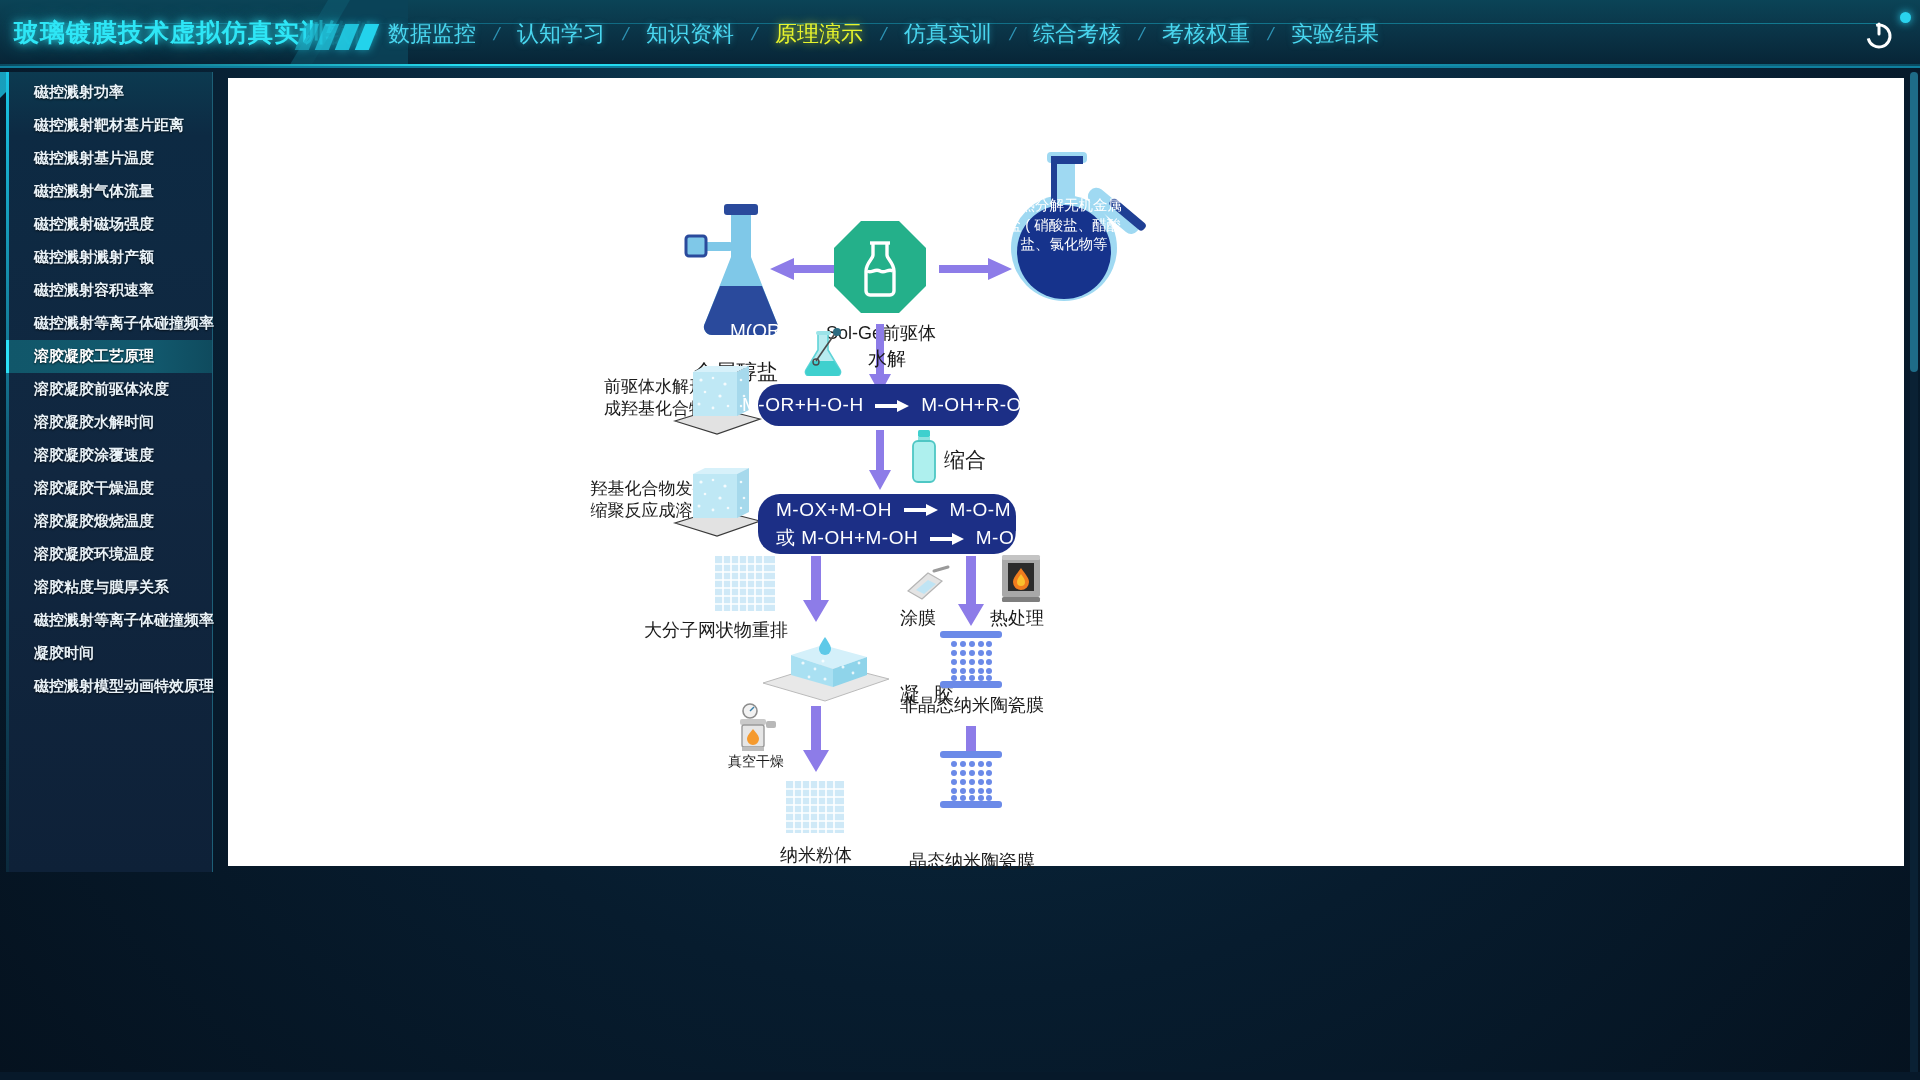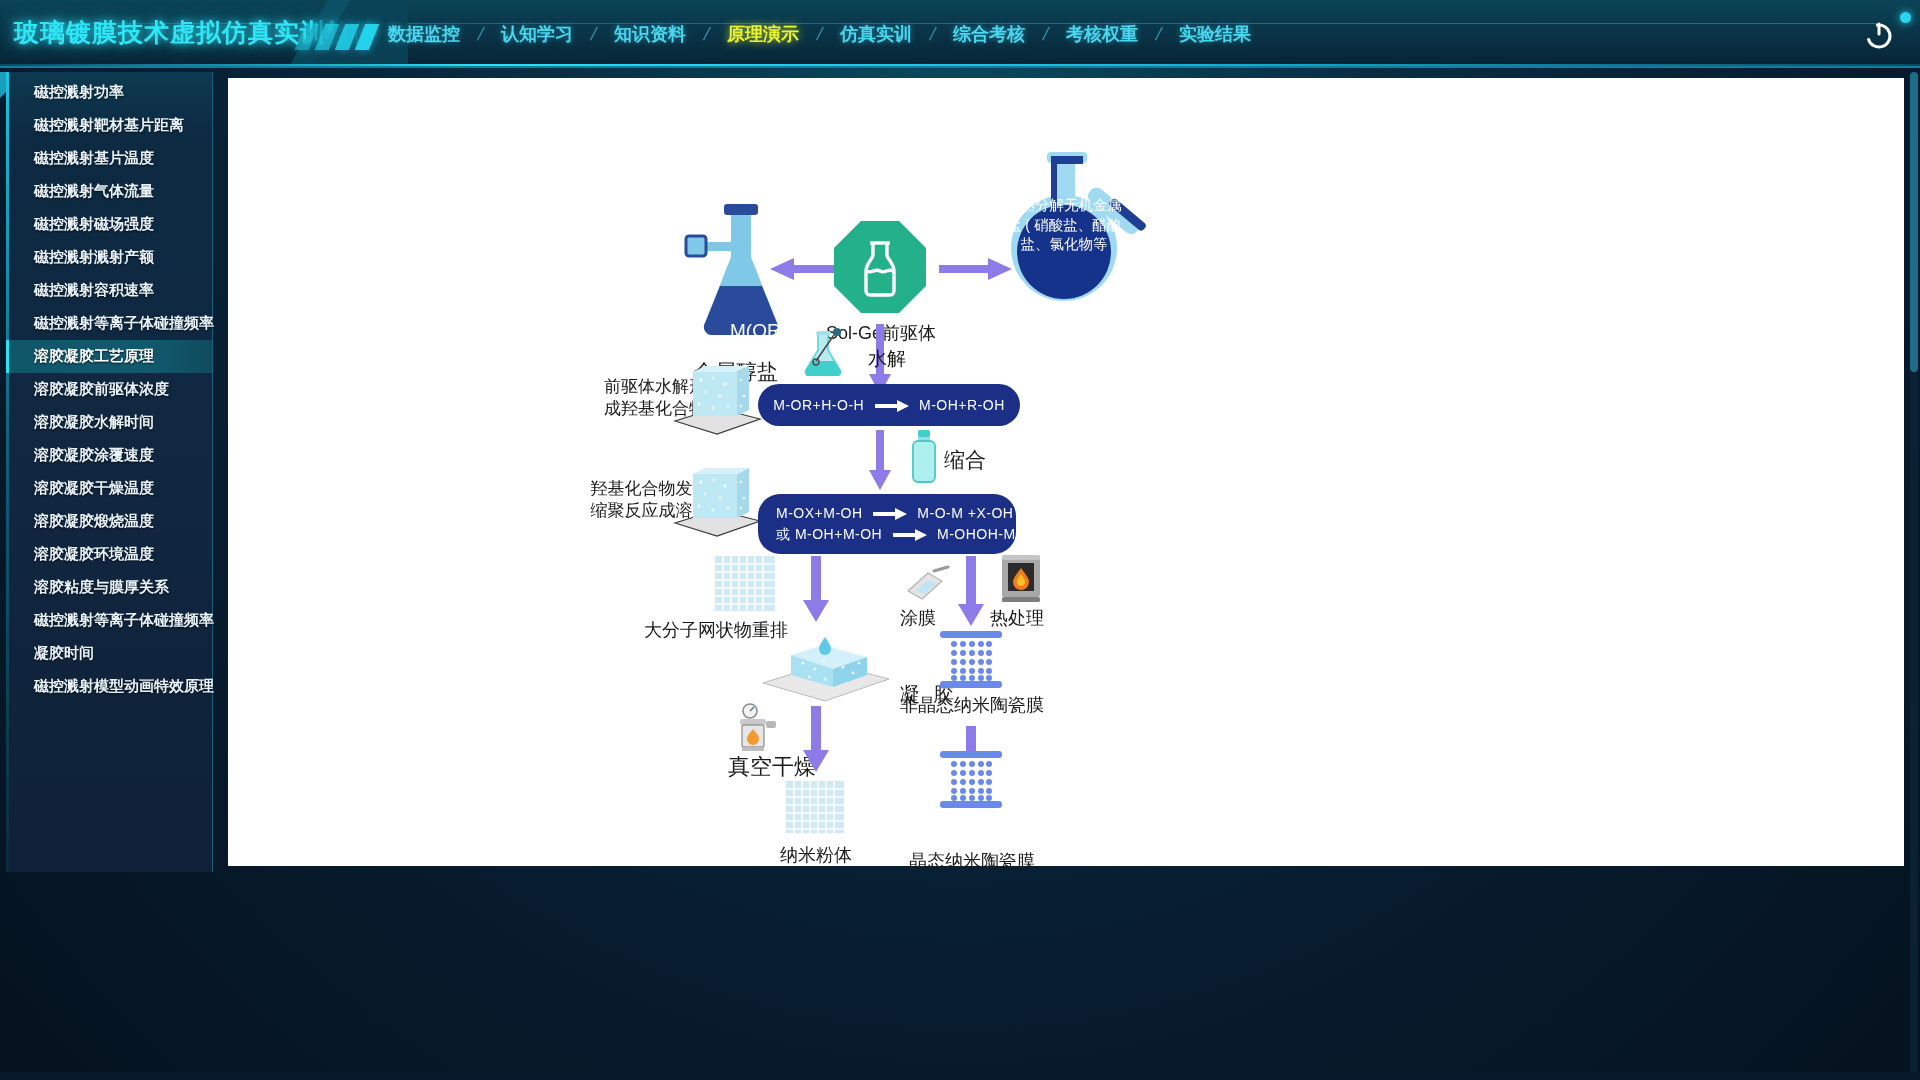--- a/index.html
+++ b/index.html
@@ -51,21 +51,21 @@
   .slash-group i:nth-child(1) { opacity: .55; }
   .slash-group i:nth-child(2) { opacity: .72; }
   .slash-group i:nth-child(3) { opacity: .88; }
   .slash-group i:nth-child(4) { opacity: 1; }
 
   .nav {
     position: absolute; left: 380px; top: 0; height: 68px;
     display: flex; align-items: center;
   }
   .nav-item {
-    font-size: 18px; font-weight: bold;
+    font-size: 22px; font-weight: normal;
     color: #49d6ef;
     padding: 4px 8px;
     cursor: pointer;
     white-space: nowrap;
     text-shadow: 0 0 6px rgba(60,200,230,.55);
   }
   .nav-item.active {
     color: #e8f52c;
     text-shadow: 0 0 8px rgba(232,245,44,.8);
   }
@@ -136,21 +136,21 @@
   .lbl { position: absolute; font-size: 17px; color: #1b1b1b; white-space: nowrap; line-height: 1.35; }
   .lbl-c { text-align: center; }
 
   .eqbox {
     position: absolute;
     background: #1c2f86;
     border-radius: 22px;
     color: #ffffff;
     display: flex; flex-direction: column;
     align-items: center; justify-content: center;
-    font-size: 14px; letter-spacing: .5px;
+    font-size: 19px; letter-spacing: .5px;
     padding: 6px 18px;
   }
   .eqbox .row { white-space: nowrap; line-height: 1.5; }
   .rxarrow { display:inline-block; vertical-align: middle; margin: 0 6px; }
 
   .arrow-v, .arrow-h { position: absolute; }
 
   .flaskbtm-text {
     position: absolute;
     color: #ffffff; font-size: 14.5px; line-height: 1.35;
@@ -483,21 +483,21 @@
 
       <svg style="position:absolute; left:506px; top:625px;" width="46" height="50" viewBox="0 0 46 50">
         <circle cx="16" cy="8" r="7" fill="#f2f2f2" stroke="#8d8d8d" stroke-width="1.6"></circle>
         <line x1="16" y1="8" x2="20" y2="4" stroke="#3a7fa8" stroke-width="1.4"></line>
         <rect x="6" y="16" width="26" height="6" rx="2" fill="#c9c9c9"></rect>
         <rect x="32" y="18" width="10" height="7" rx="2" fill="#b8b8b8"></rect>
         <rect x="8" y="22" width="22" height="22" rx="2" fill="#e6e6e6" stroke="#9a9a9a" stroke-width="1.4"></rect>
         <path d="M19 26 c4 5 6 7 6 10 a6 6 0 0 1 -12 0 c0 -3 2 -5 6 -10 z" fill="#f59a2e"></path>
         <rect x="8" y="44" width="22" height="4" fill="#bdbdbd"></rect>
       </svg>
-      <div class="lbl" style="left:500px; top:674px; font-size:22px;">真空干燥</div>
+      <div class="lbl" style="left:500px; top:674px; font-size:14px;">真空干燥</div>
 
       <svg class="arrow-v" style="left:573px; top:628px;" width="30" height="68" viewBox="0 0 30 68">
         <path d="M10 0 h10 v44 h8 L15 66 L2 44 h8 z" fill="#8d7ce8"></path>
       </svg>
 
       <svg style="position:absolute; left:558px; top:703px;" width="58" height="56" viewBox="0 0 58 56">
         <rect x="0" y="0" width="58" height="52" fill="#cfe9f7"></rect>
         <g stroke="#ffffff" stroke-width="1.6">
           <line x1="8" y1="0" x2="8" y2="52"></line>
             <line x1="16" y1="0" x2="16" y2="52"></line>

